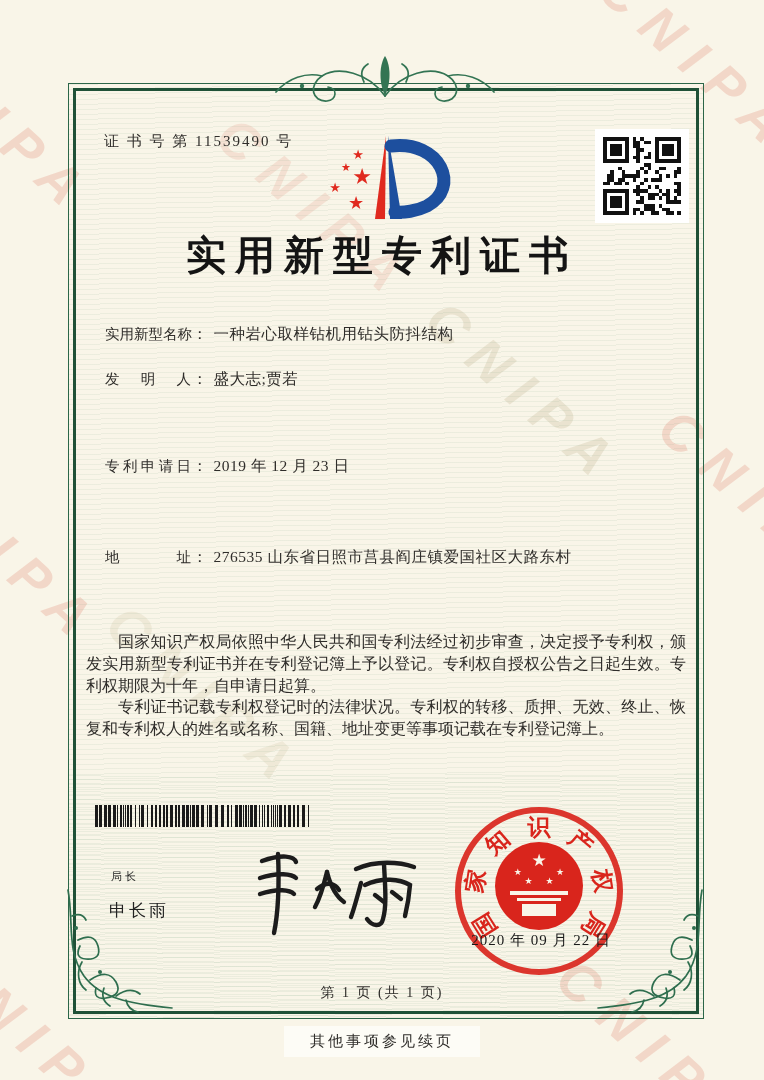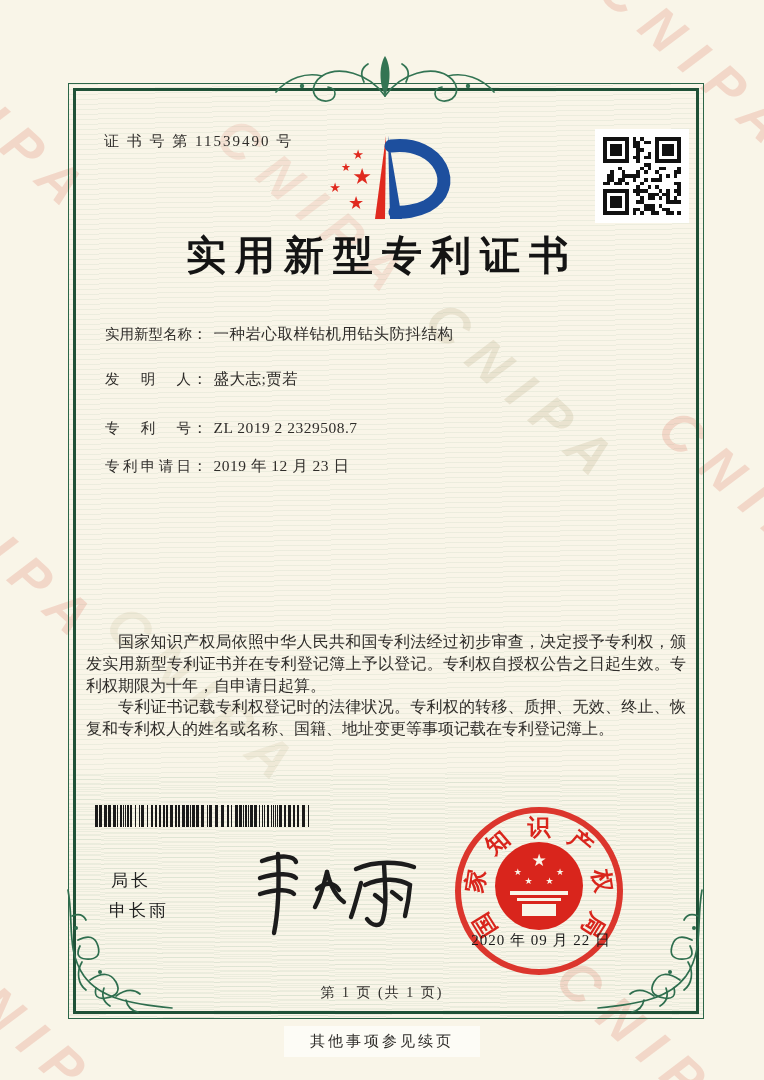--- a/index.html
+++ b/index.html
@@ -67,21 +67,21 @@
   .body-text{
     position:absolute; left:86px; top:631px; width:600px;
     font-size:16px; line-height:21.8px; text-align:justify;
   }
   .body-text p{margin:0; text-indent:2em;}
   .barcode{
     position:absolute; left:95px; top:805px; width:218px; height:22px;
     display:flex; align-items:stretch;
   }
   .barcode .bar{height:100%;}
-  .sig-title{position:absolute; left:111px; top:869px; font-size:17px; letter-spacing:3px; font-family:"Liberation Sans","DejaVu Sans",sans-serif; color:#222;}
+  .sig-title{position:absolute; left:111px; top:869px; font-size:11px; letter-spacing:3px; font-family:"Liberation Sans","DejaVu Sans",sans-serif; color:#222;}
   .sig-name{position:absolute; left:109px; top:899px; font-size:17px; letter-spacing:3px; font-family:"Liberation Sans","DejaVu Sans",sans-serif; color:#222;}
   .signature{position:absolute; left:224px; top:845px;}
   
   .seal{position:absolute; left:455px; top:807px; width:168px; height:168px; z-index:4;}
   .seal-ring{
     position:absolute; left:0; top:0; right:0; bottom:0;
     border:6px solid rgba(217,37,28,0.92); border-radius:50%;
   }
   .seal-arc-char{
     position:absolute; left:50%; top:50%;
@@ -313,25 +313,25 @@
     </div>
 
     <div class="doc-title">实用新型专利证书</div>
 
     <div class="frow" style="top:324px;">
       <span class="flabel">实用新型名称</span><span class="fcolon">：</span><span class="fvalue">一种岩心取样钻机用钻头防抖结构</span>
     </div>
     <div class="frow" style="top:369px;">
       <span class="flabel">发明人</span><span class="fcolon">：</span><span class="fvalue">盛大志;贾若</span>
     </div>
-    <div class="frow" style="top:418px;">
-      <span class="flabel">专利号</span><span class="fcolon">：</span><span class="fvalue">ZL 2019 2 2329508.7</span>
-    </div>
     <div class="frow" style="top:456px;">
       <span class="flabel">专利申请日</span><span class="fcolon">：</span><span class="fvalue">2019 年 12 月 23 日</span>
+    </div>
+    <div class="frow" style="top:547px;">
+      <span class="flabel">地址</span><span class="fcolon">：</span><span class="fvalue">276535 山东省日照市莒县阎庄镇爱国社区大路东村</span>
     </div>
 
 
     <div class="body-text">
       <p>国家知识产权局依照中华人民共和国专利法经过初步审查，决定授予专利权，颁发实用新型专利证书并在专利登记簿上予以登记。专利权自授权公告之日起生效。专利权期限为十年，自申请日起算。</p>
       <p>专利证书记载专利权登记时的法律状况。专利权的转移、质押、无效、终止、恢复和专利权人的姓名或名称、国籍、地址变更等事项记载在专利登记簿上。</p>
     </div>
 
     <div id="barcode" class="barcode">
         <div class="bar" style="width: 3px; background: rgb(26, 26, 26); margin-right: 1px;"></div>

